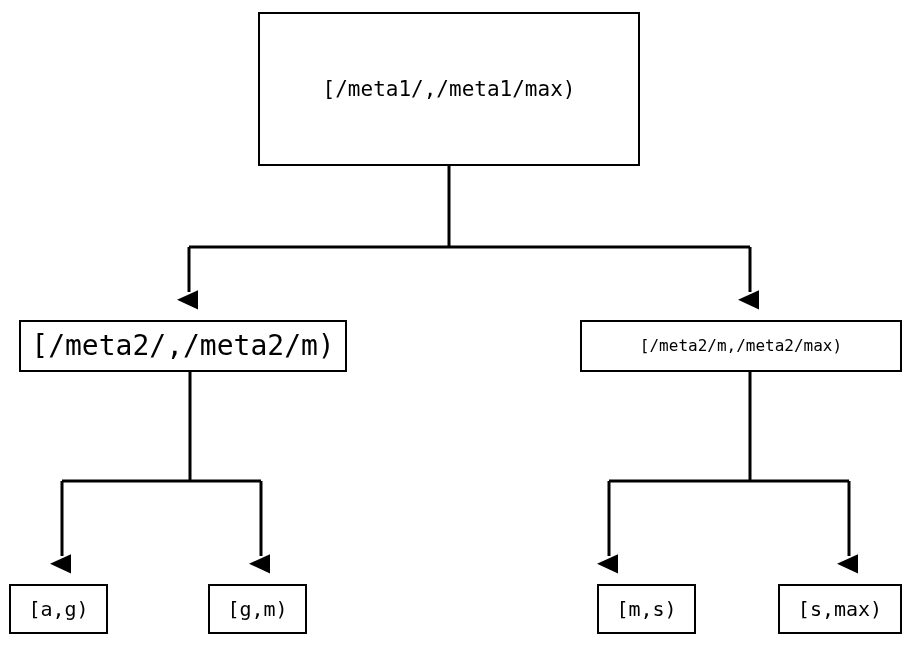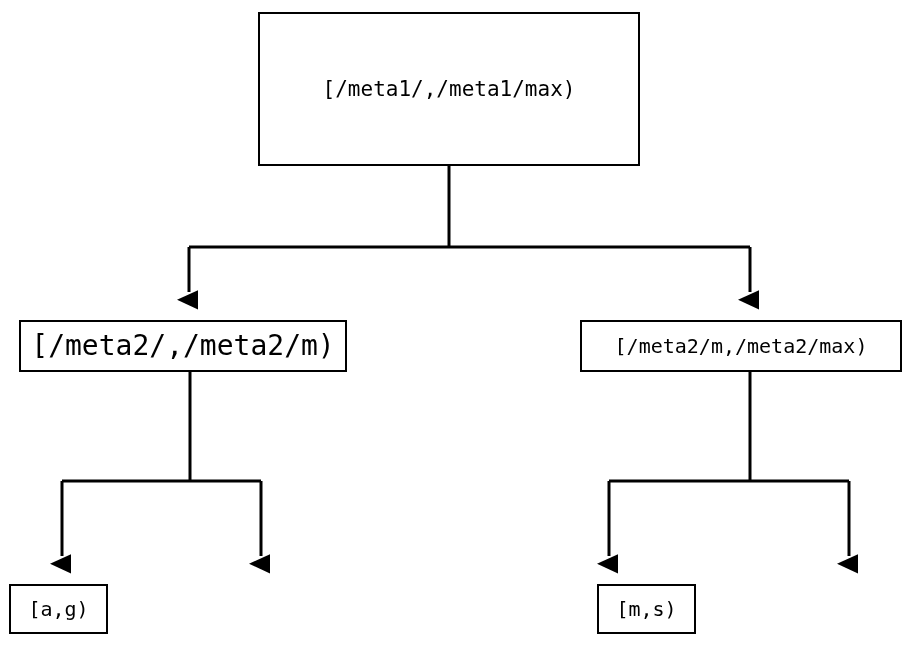--- a/index.html
+++ b/index.html
@@ -50,21 +50,21 @@
     top: 320px;
     width: 328px;
     height: 52px;
     font-size: 28px;
   }
   .node-mid-right {
     left: 580px;
     top: 320px;
     width: 322px;
     height: 52px;
-    font-size: 20px;
+    font-size: 16px;
   }
   .node-leaf {
     top: 584px;
     height: 50px;
     font-size: 20px;
   }
   .leaf-ag   { left: 9px;   width: 99px; }
   .leaf-gm   { left: 208px; width: 99px; }
   .leaf-ms   { left: 553px; width: 99px; margin-left: 44px; }
   .leaf-smax { left: 778px; width: 124px; }
@@ -130,19 +130,25 @@
   </div>
 
   <div class="node node-mid-right">
     <span class="node-label">[/meta2/m,/meta2/max)</span>
   </div>
 
   <div class="node node-leaf leaf-ag">
     <span class="node-label">[a,g)</span>
   </div>
 
+  <div class="node node-leaf leaf-gm">
+    <span class="node-label">[g,m)</span>
+  </div>
 
   <div class="node node-leaf leaf-ms">
     <span class="node-label">[m,s)</span>
   </div>
 
+  <div class="node node-leaf leaf-smax">
+    <span class="node-label">[s,max)</span>
+  </div>
 
 </div>
 
 </body></html>

